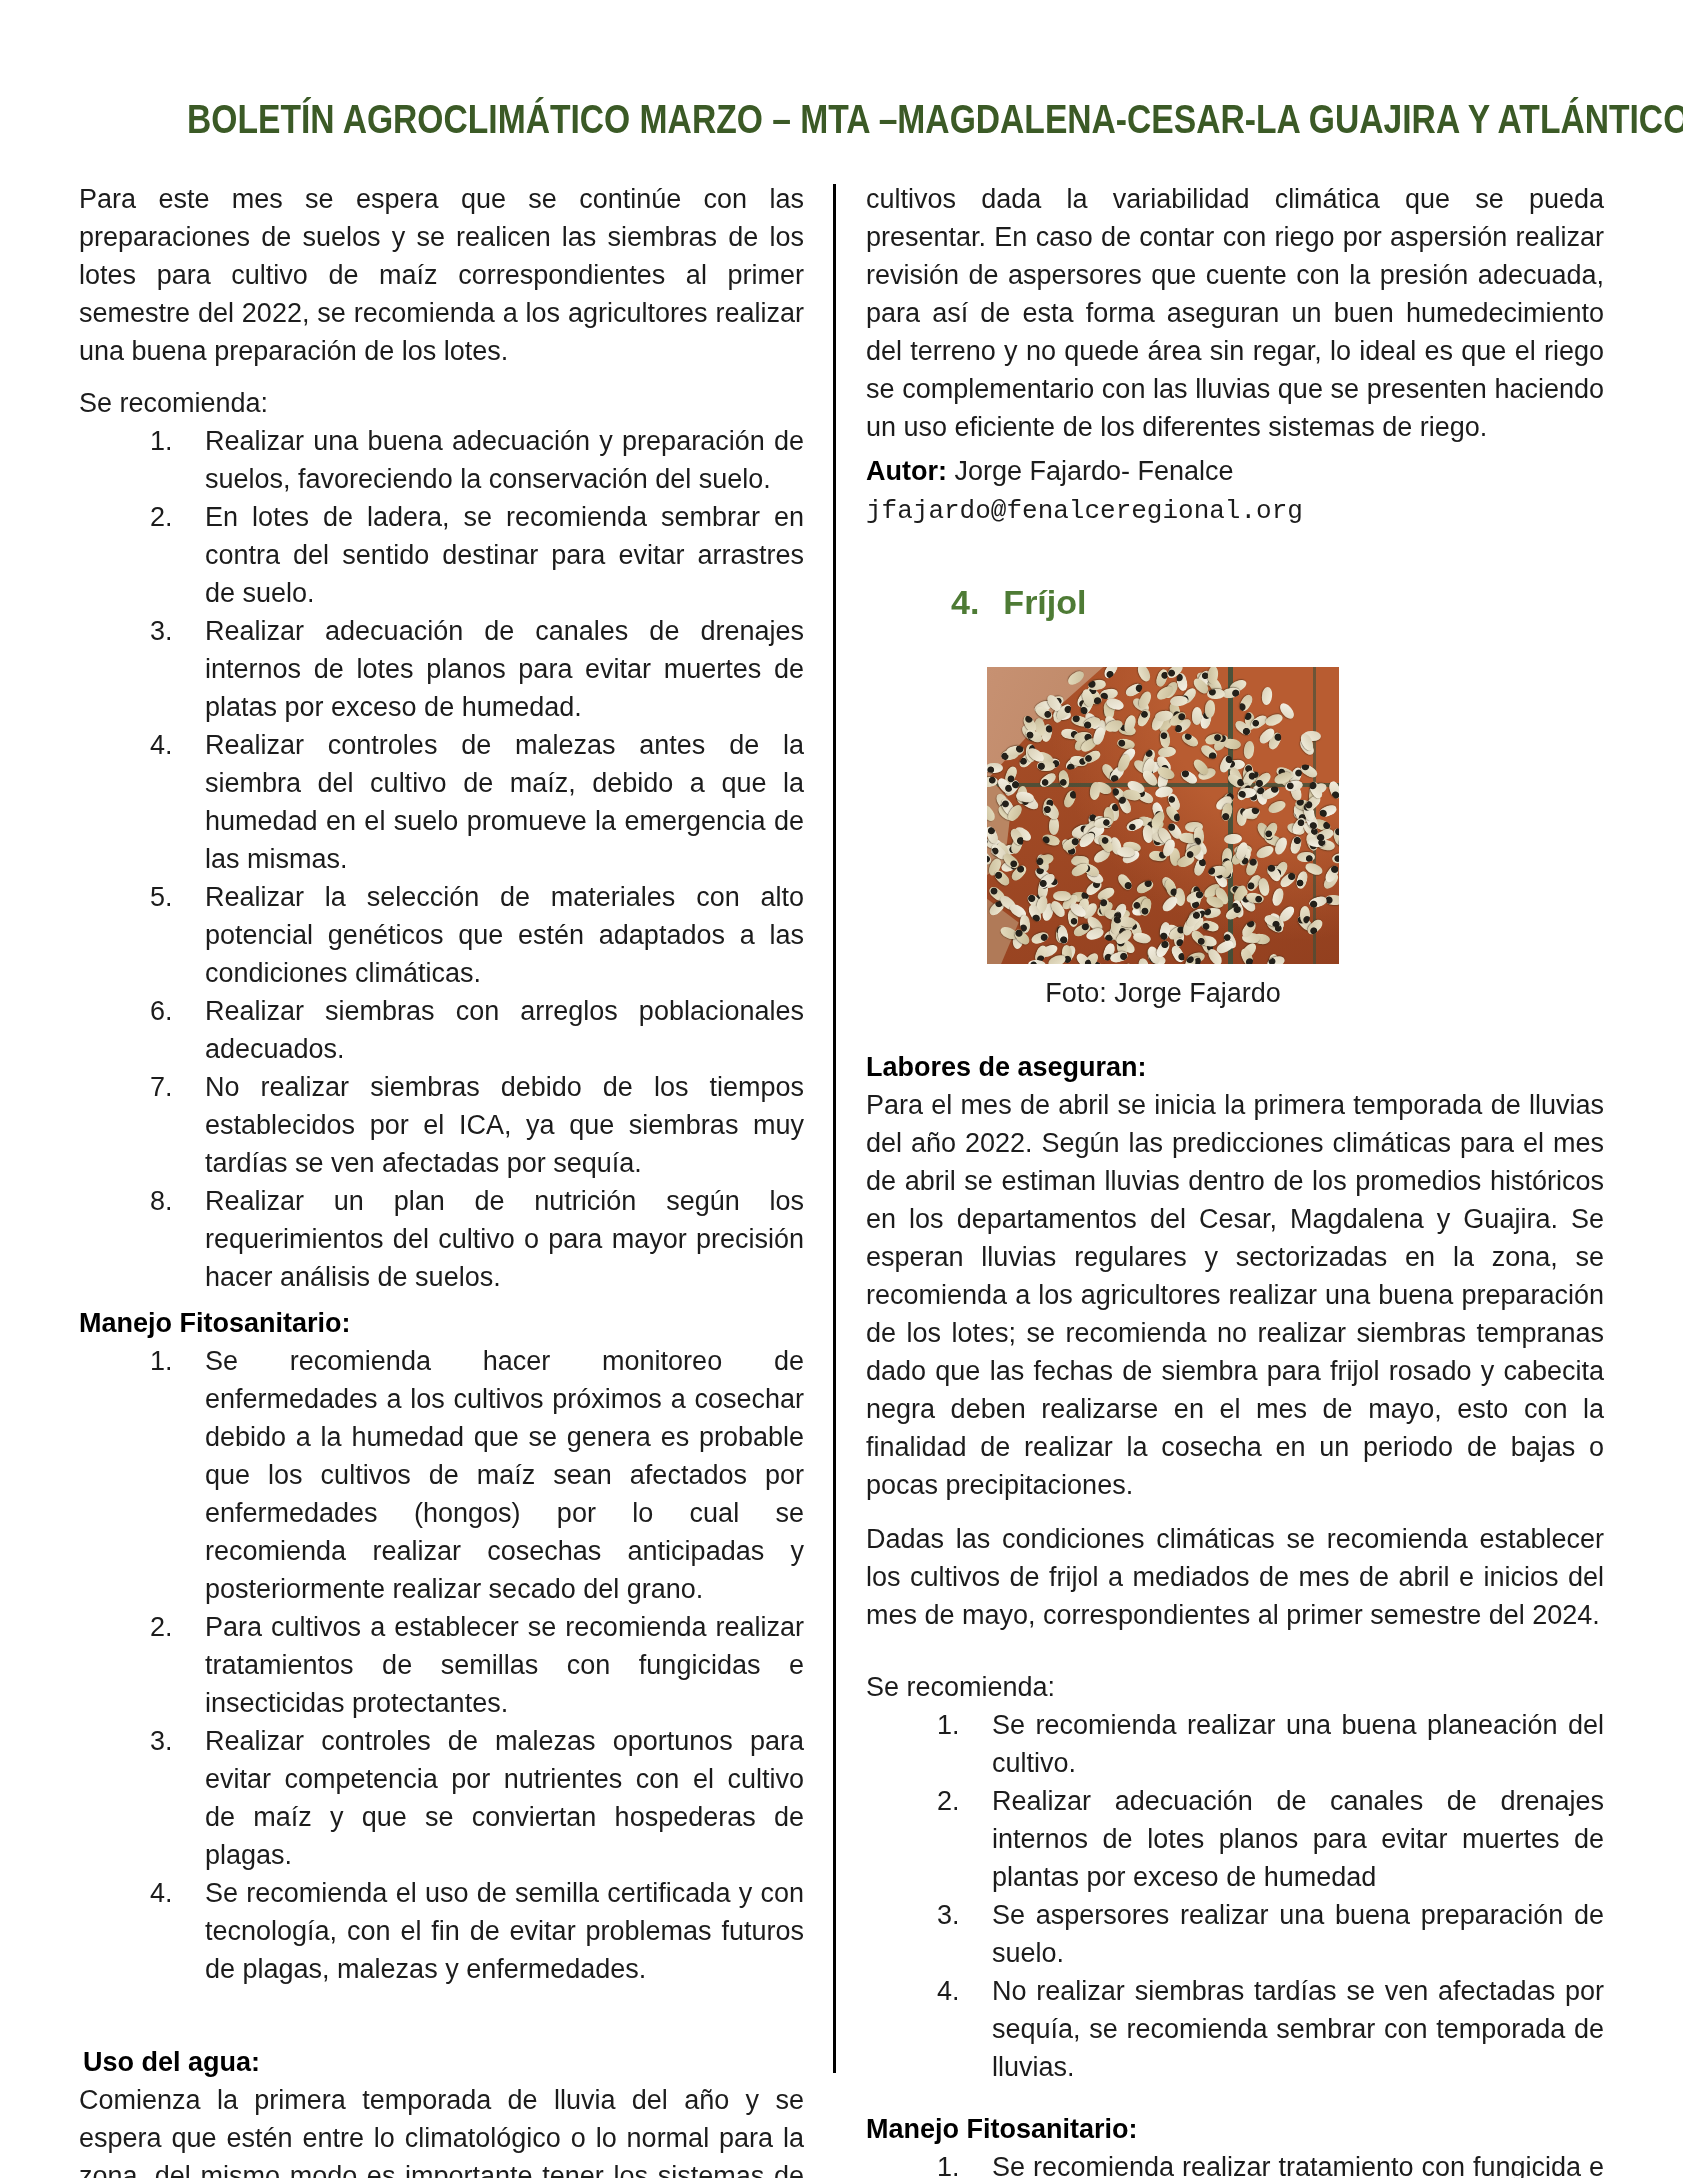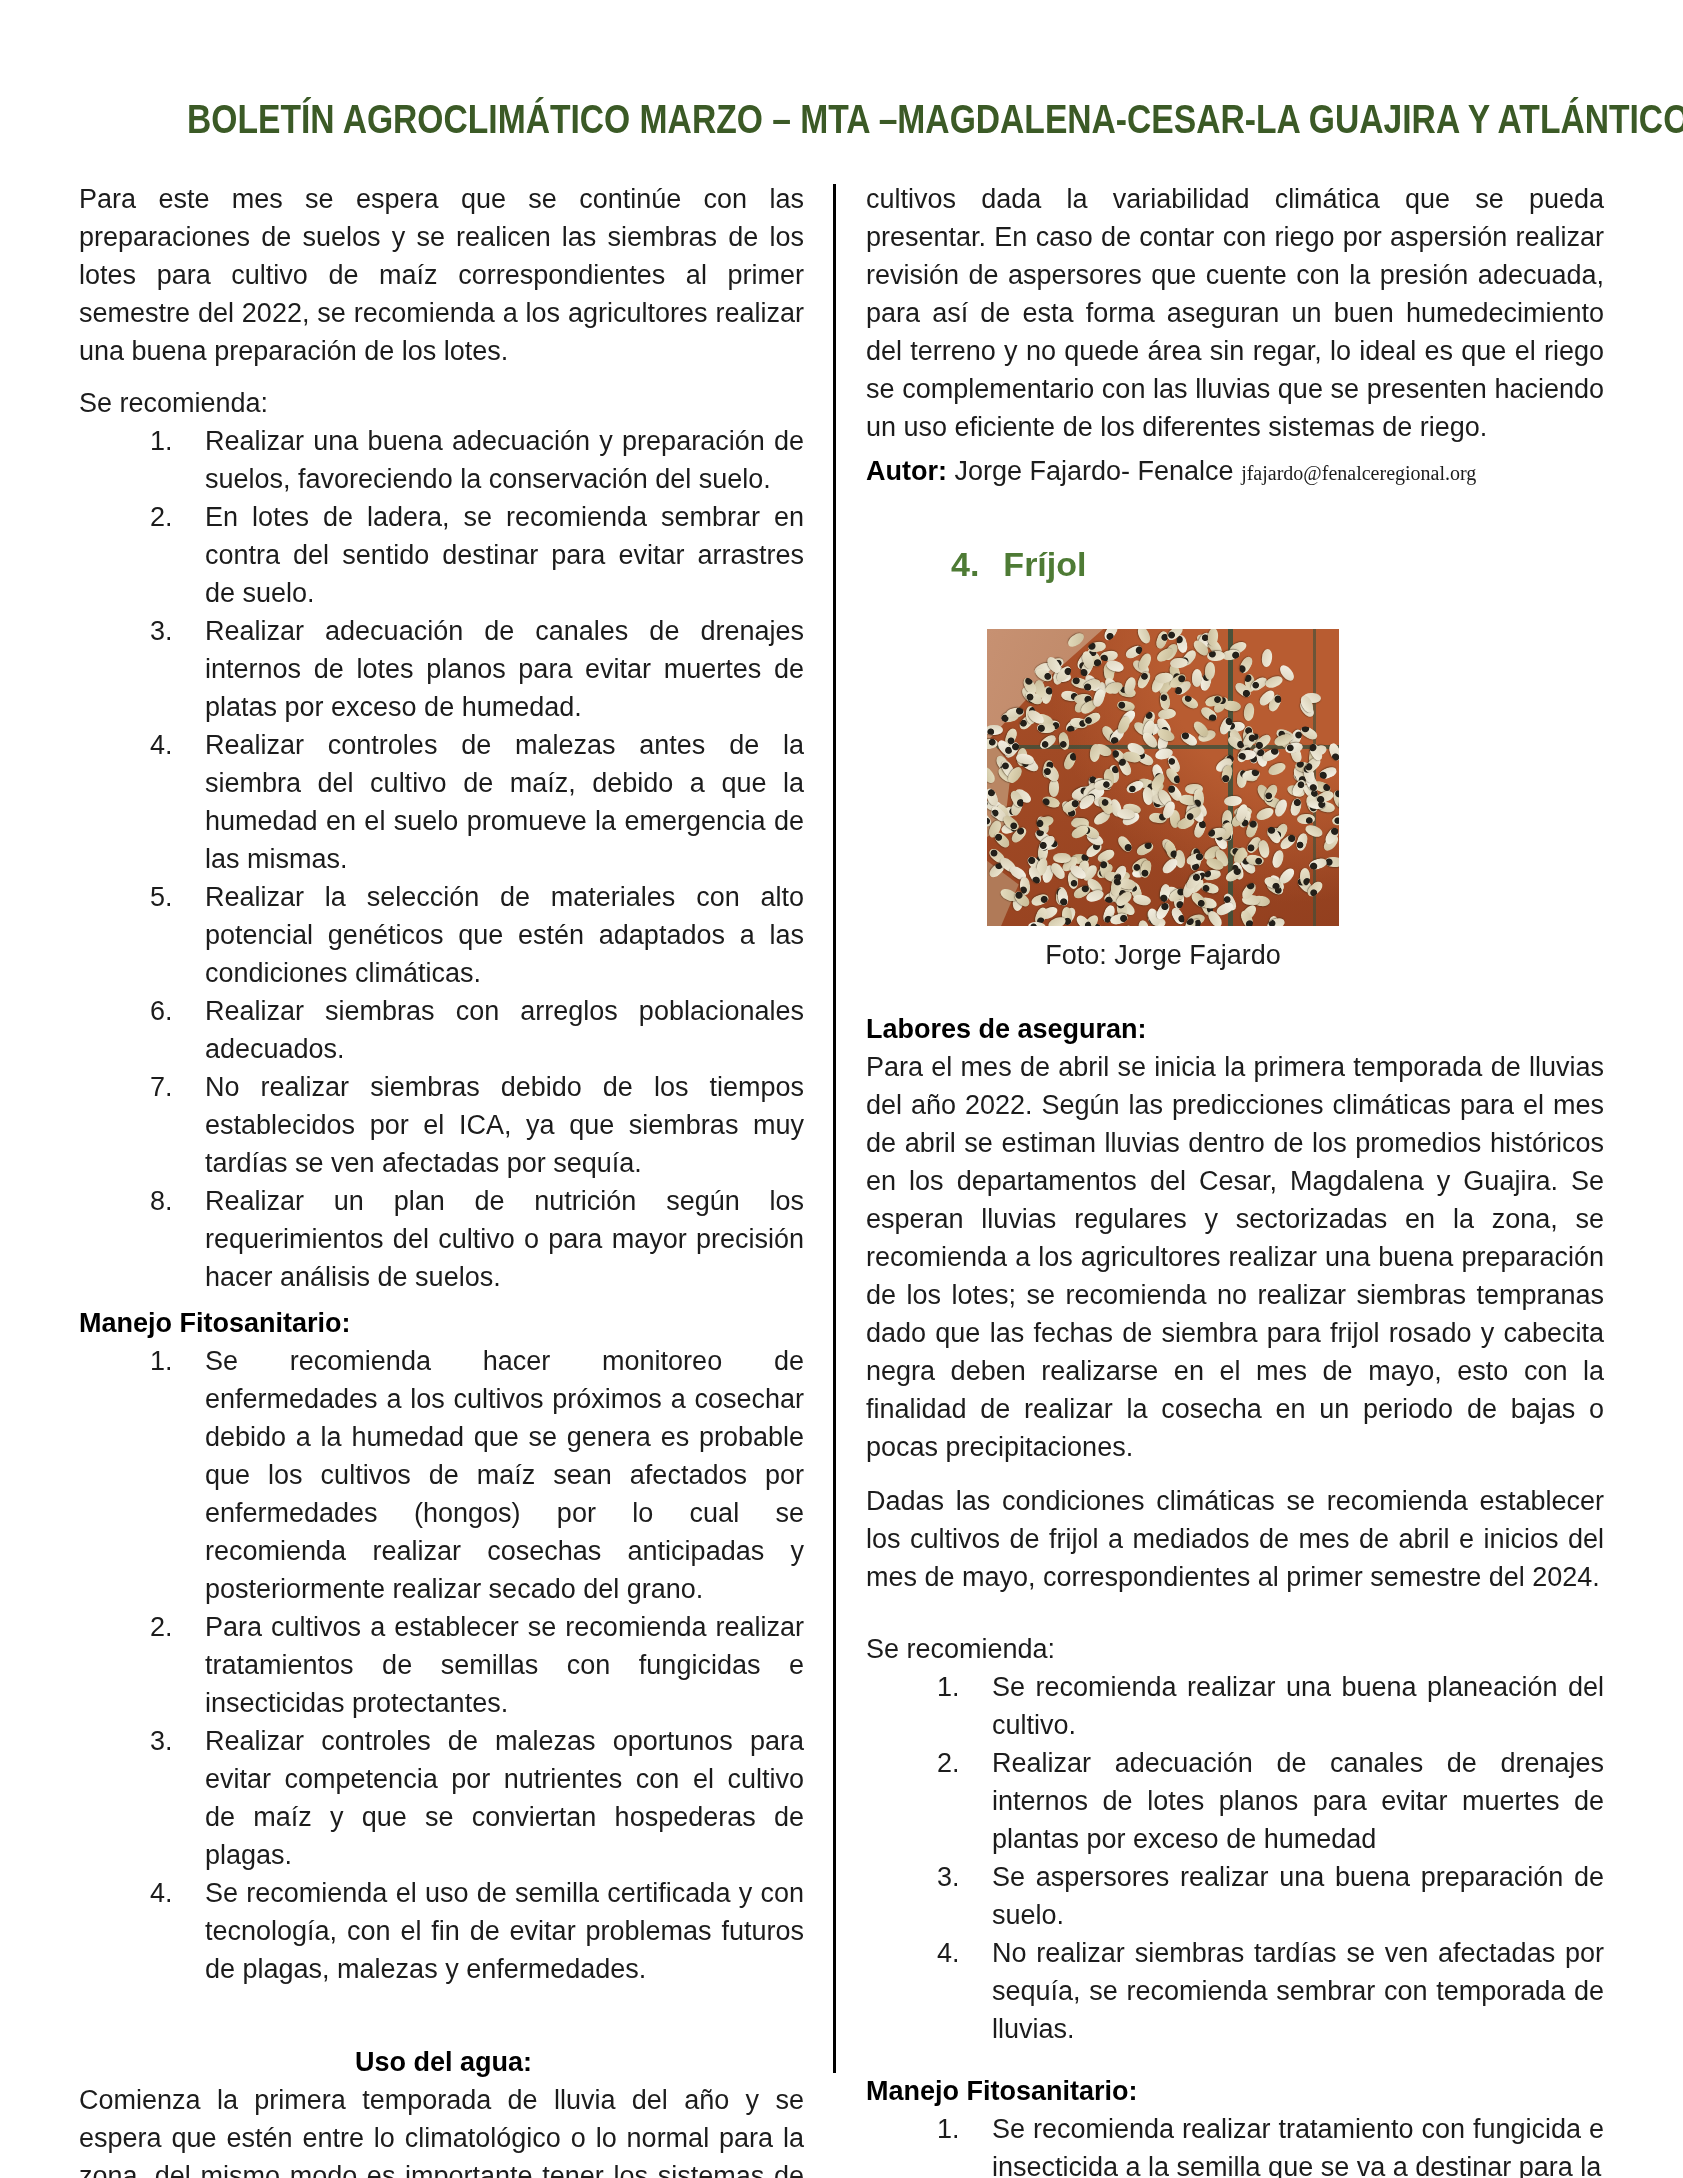--- a/index.html
+++ b/index.html
@@ -36,23 +36,23 @@
   ol.num-list li{display:flex;align-items:flex-start;}
   ol.num-list li::before{
     counter-increment:item;content:counter(item) ".";
     flex:0 0 55px;width:55px;margin-left:71px;
   }
   ol.num-list li .txt{flex:1;text-align:justify;}
 
   
   .mb-intro{margin-bottom:14px;}
   .mt-manejo{margin-top:8px;}
-  .mt-uso{margin-top:55px;padding-left:4px;text-align:center;}
+  .mt-uso{margin-top:55px;padding-left:4px;}
   .autor-line{margin-top:6px;}
-  .autor-email{font-family:Liberation Serif, serif;font-size:20px;}
+  .autor-email{font-family:Liberation Mono, monospace;font-size:26px;}
   .section-heading{
     margin:51px 0 0 85px;font-size:34px;line-height:42px;
     font-weight:bold;color:#4e7b35;
   }
   .section-heading .sec-num{margin-right:24px;}
   figure.photo-block{margin:44px 0 0 0;}
   .photo-caption{
     width:352px;margin:10px 0 0 121px;text-align:center;
     font-size:27px;color:#1c1c1c;
   }

